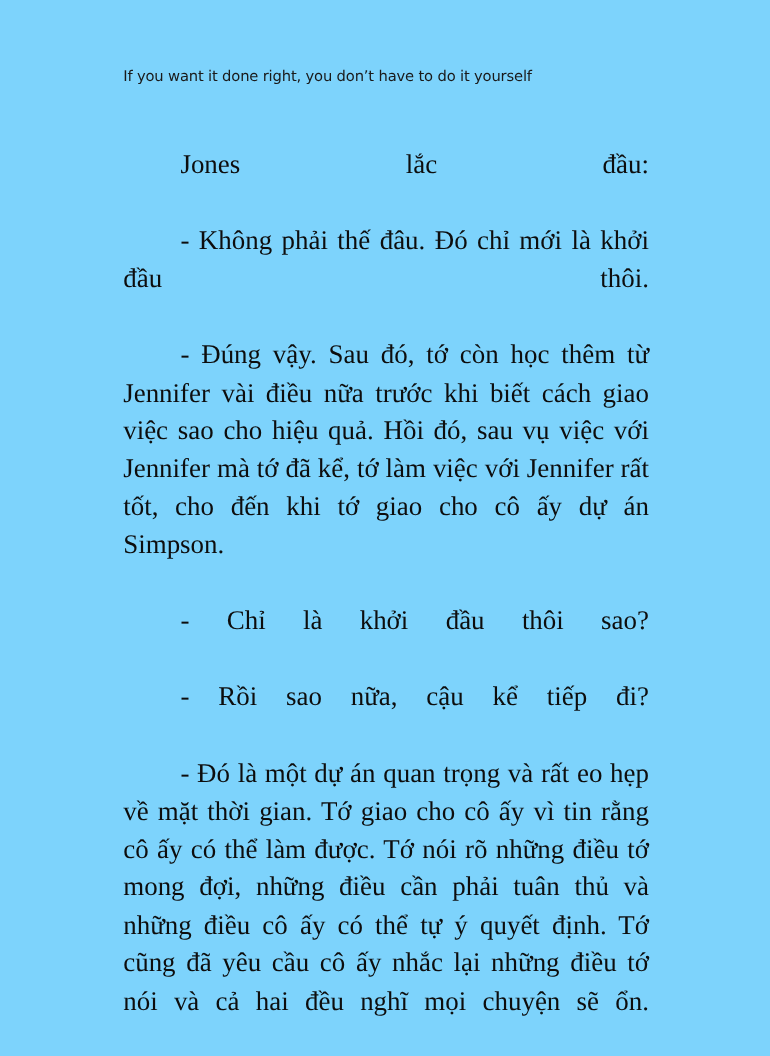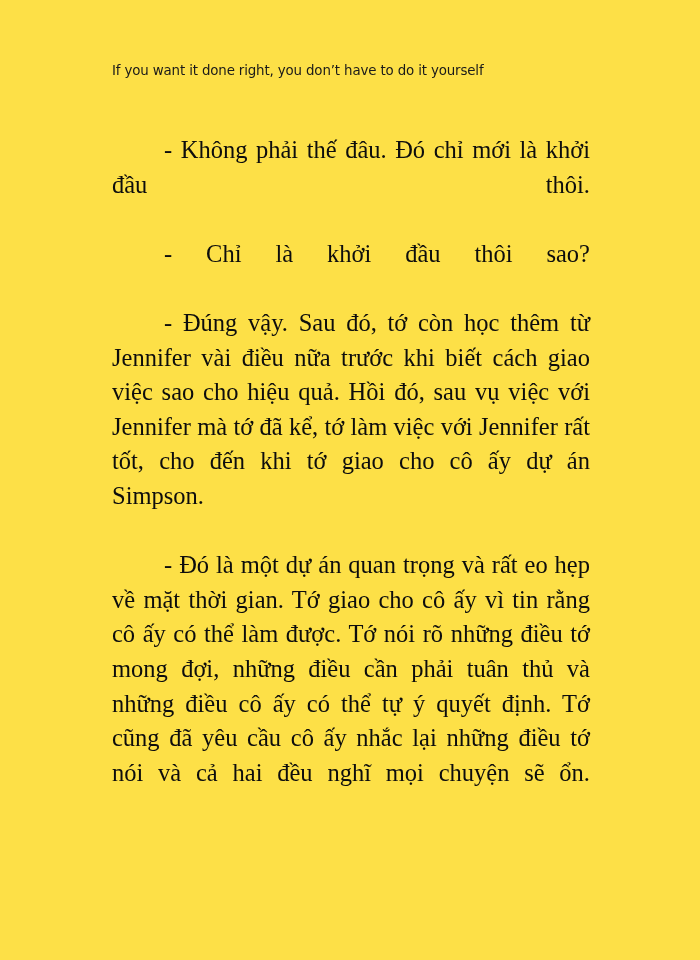--- a/index.html
+++ b/index.html
@@ -12,21 +12,21 @@
     background: #ffffff;
     font-family: "Liberation Serif", "DejaVu Serif", serif;
     color: #0d0d0d;
     position: relative;
     overflow: hidden;
   }
 
   .page {
     position: absolute;
     inset: 0;
-    background: #fde047;
+    background: #7dd3fc;
   }
 
   
   .running-header {
     position: absolute;
     left: 112px;
     top: 63px;
     width: 470px;
     font-family: "DejaVu Sans", "Liberation Sans", sans-serif;
     font-size: 13.4px;
@@ -82,20 +82,22 @@
   }
 </style>
 </head>
 <body>
 
 <div class="page">
 
   <div class="running-header">If you want it done right, you don’t have to do it yourself</div>
 
   <div class="body-block">
+    <p class="para">Jones lắc đầu:</p>
     <p class="para">- Không phải thế đâu. Đó chỉ mới là khởi đầu thôi.</p>
+    <p class="para">- Đúng vậy. Sau đó, tớ còn học thêm từ Jennifer vài điều nữa trước khi biết cách giao việc sao cho hiệu quả. Hồi đó, sau vụ việc với Jennifer mà tớ đã kể, tớ làm việc với Jennifer rất tốt, cho đến khi tớ giao cho cô ấy dự án Simpson.</p>
     <p class="para">- Chỉ là khởi đầu thôi sao?</p>
-    <p class="para">- Đúng vậy. Sau đó, tớ còn học thêm từ Jennifer vài điều nữa trước khi biết cách giao việc sao cho hiệu quả. Hồi đó, sau vụ việc với Jennifer mà tớ đã kể, tớ làm việc với Jennifer rất tốt, cho đến khi tớ giao cho cô ấy dự án Simpson.</p>
+    <p class="para">- Rồi sao nữa, cậu kể tiếp đi?</p>
     <p class="para">- Đó là một dự án quan trọng và rất eo hẹp về mặt thời gian. Tớ giao cho cô ấy vì tin rằng cô ấy có thể làm được. Tớ nói rõ những điều tớ mong đợi, những điều cần phải tuân thủ và những điều cô ấy có thể tự ý quyết định. Tớ cũng đã yêu cầu cô ấy nhắc lại những điều tớ nói và cả hai đều nghĩ mọi chuyện sẽ ổn.</p>
   </div>
 
 
 </div>
 
 </body></html>

